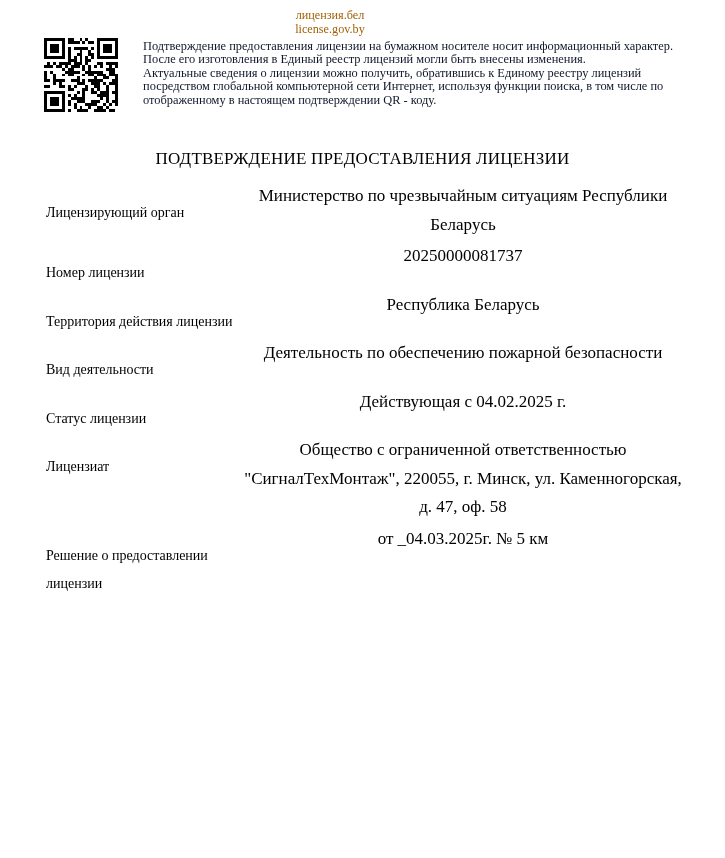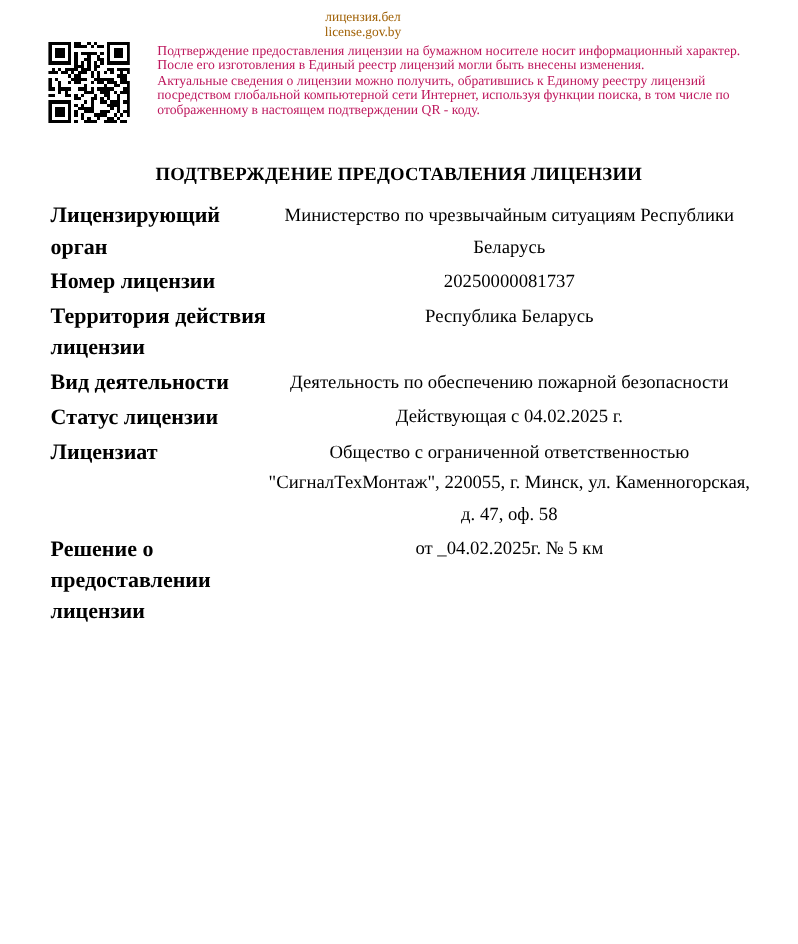--- a/index.html
+++ b/index.html
@@ -24,47 +24,48 @@
     position: absolute;
     left: 44px; top: 38px;
     width: 74px; height: 74px;
   }
   .disclaimer {
     position: absolute;
     left: 143px; top: 40px;
     width: 575px;
     font-size: 12.4px;
     line-height: 13.4px;
-    color: #be185d;
+    color: #0f172a;
   }
   .doc-title {
     position: absolute;
     top: 149px; left: 0;
     width: 725px;
     text-align: center;
     font-size: 17px;
-    font-weight: bold;
+    font-weight: normal;
     letter-spacing: 0.2px;
   }
   .fields {
     position: absolute;
     left: 46px; top: 181px;
     width: 645px;
   }
   .field-row {
     display: flex;
     align-items: flex-start;
     padding: 1px 0 2px 0;
   }
   .field-label {
     width: 197px;
     flex: 0 0 197px;
-    font-weight: bold;
-    font-size: 20px;
+    font-weight: normal;
+    font-size: 14px;
     line-height: 28.5px;
+    margin-top: 17px;
   }
   .field-value {
     width: 440px;
     flex: 0 0 440px;
     font-size: 17px;
     line-height: 28.5px;
     text-align: center;
   }
 </style>
 </head>
@@ -428,15 +429,15 @@
   <div class="field-row">
     <div class="field-label">Статус лицензии</div>
     <div class="field-value">Действующая с 04.02.2025 г.</div>
   </div>
   <div class="field-row">
     <div class="field-label">Лицензиат</div>
     <div class="field-value">Общество с ограниченной ответственностью "СигналТехМонтаж", 220055, г. Минск, ул. Каменногорская, д. 47, оф. 58</div>
   </div>
   <div class="field-row">
     <div class="field-label">Решение о предоставлении лицензии</div>
-    <div class="field-value">от _04.02.2025г. № 5 км</div>
+    <div class="field-value">от _04.03.2025г. № 5 км</div>
   </div>
 </div>
 
 </body></html>

